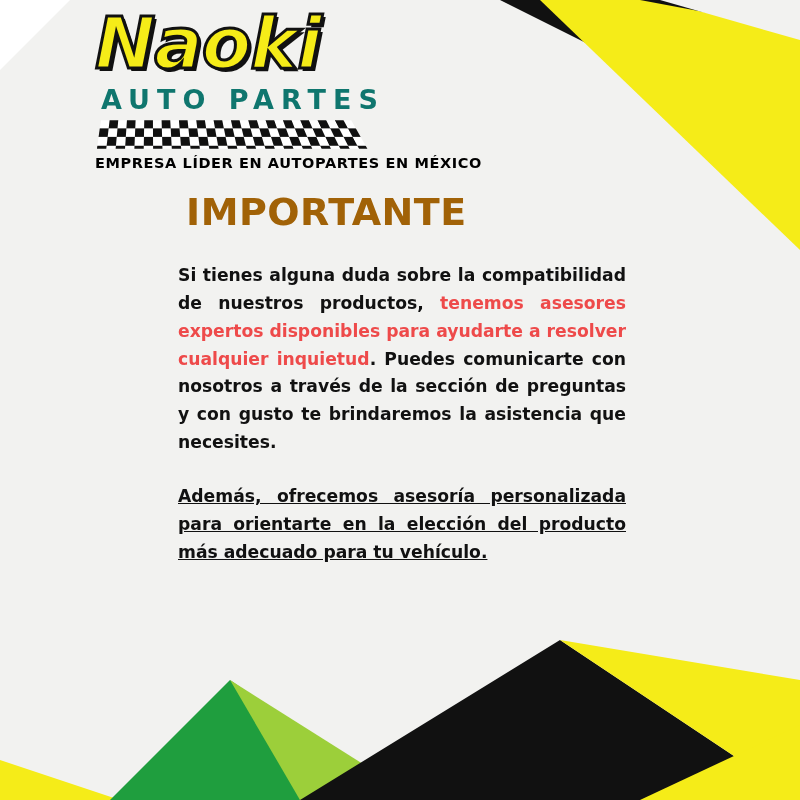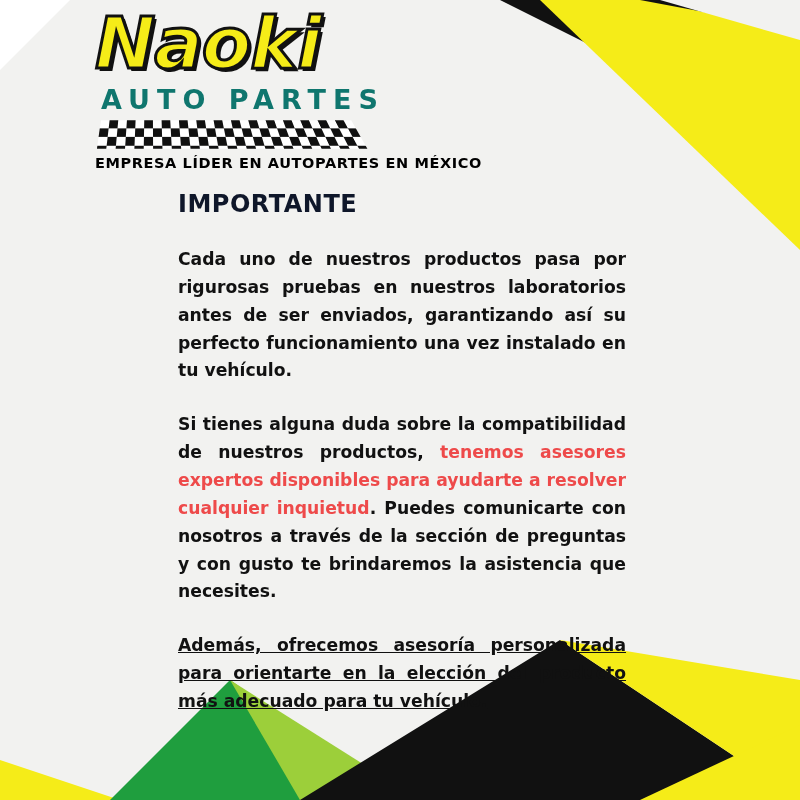--- a/index.html
+++ b/index.html
@@ -110,25 +110,25 @@
 
   
   .content {
     position: absolute;
     left: 178px;
     top: 190px;
     width: 448px;
     z-index: 9;
   }
   .title {
-    font-size: 24px;
+    font-size: 38px;
     font-weight: bold;
-    color: #0f172a;
+    color: #a16207;
     letter-spacing: 0.5px;
-    margin: 0 0 28px 0;
+    margin: 0 0 28px 8px;
   }
   .para {
     font-size: 17.2px;
     font-weight: bold;
     color: #111111;
     line-height: 1.62;
     text-align: justify;
     margin: 0 0 26px 0;
   }
   .para:last-child { margin-bottom: 4px; text-decoration: underline; }
@@ -147,21 +147,20 @@
   <div class="header">
     <div class="logo-word">Naoki</div>
     <div class="logo-sub">AUTO PARTES</div>
     <div class="checker"></div>
     <div class="tagline">EMPRESA LÍDER  EN AUTOPARTES EN MÉXICO</div>
   </div>
 
   <div class="content">
     <div class="title">IMPORTANTE</div>
 
-    <p class="para">Cada uno de nuestros productos pasa por rigurosas pruebas en nuestros laboratorios antes de ser enviados, garantizando así su perfecto funcionamiento una vez instalado en tu vehículo.</p>
 
     <p class="para">
       <span>Si tienes alguna duda sobre la compatibilidad de nuestros productos, </span><span class="hl">tenemos asesores expertos disponibles para ayudarte a resolver cualquier inquietud</span><span>. Puedes comunicarte con nosotros a través de la sección de preguntas y con gusto te brindaremos la asistencia que necesites.</span>
     </p>
 
     <p class="para">Además, ofrecemos asesoría personalizada para orientarte en la elección del producto más adecuado para tu vehículo.</p>
   </div>
 
   <svg class="bottom-deco" viewBox="0 0 800 180" preserveAspectRatio="none">
     <polygon points="0,180 0,140 120,180" fill="#f5ec18"></polygon>

